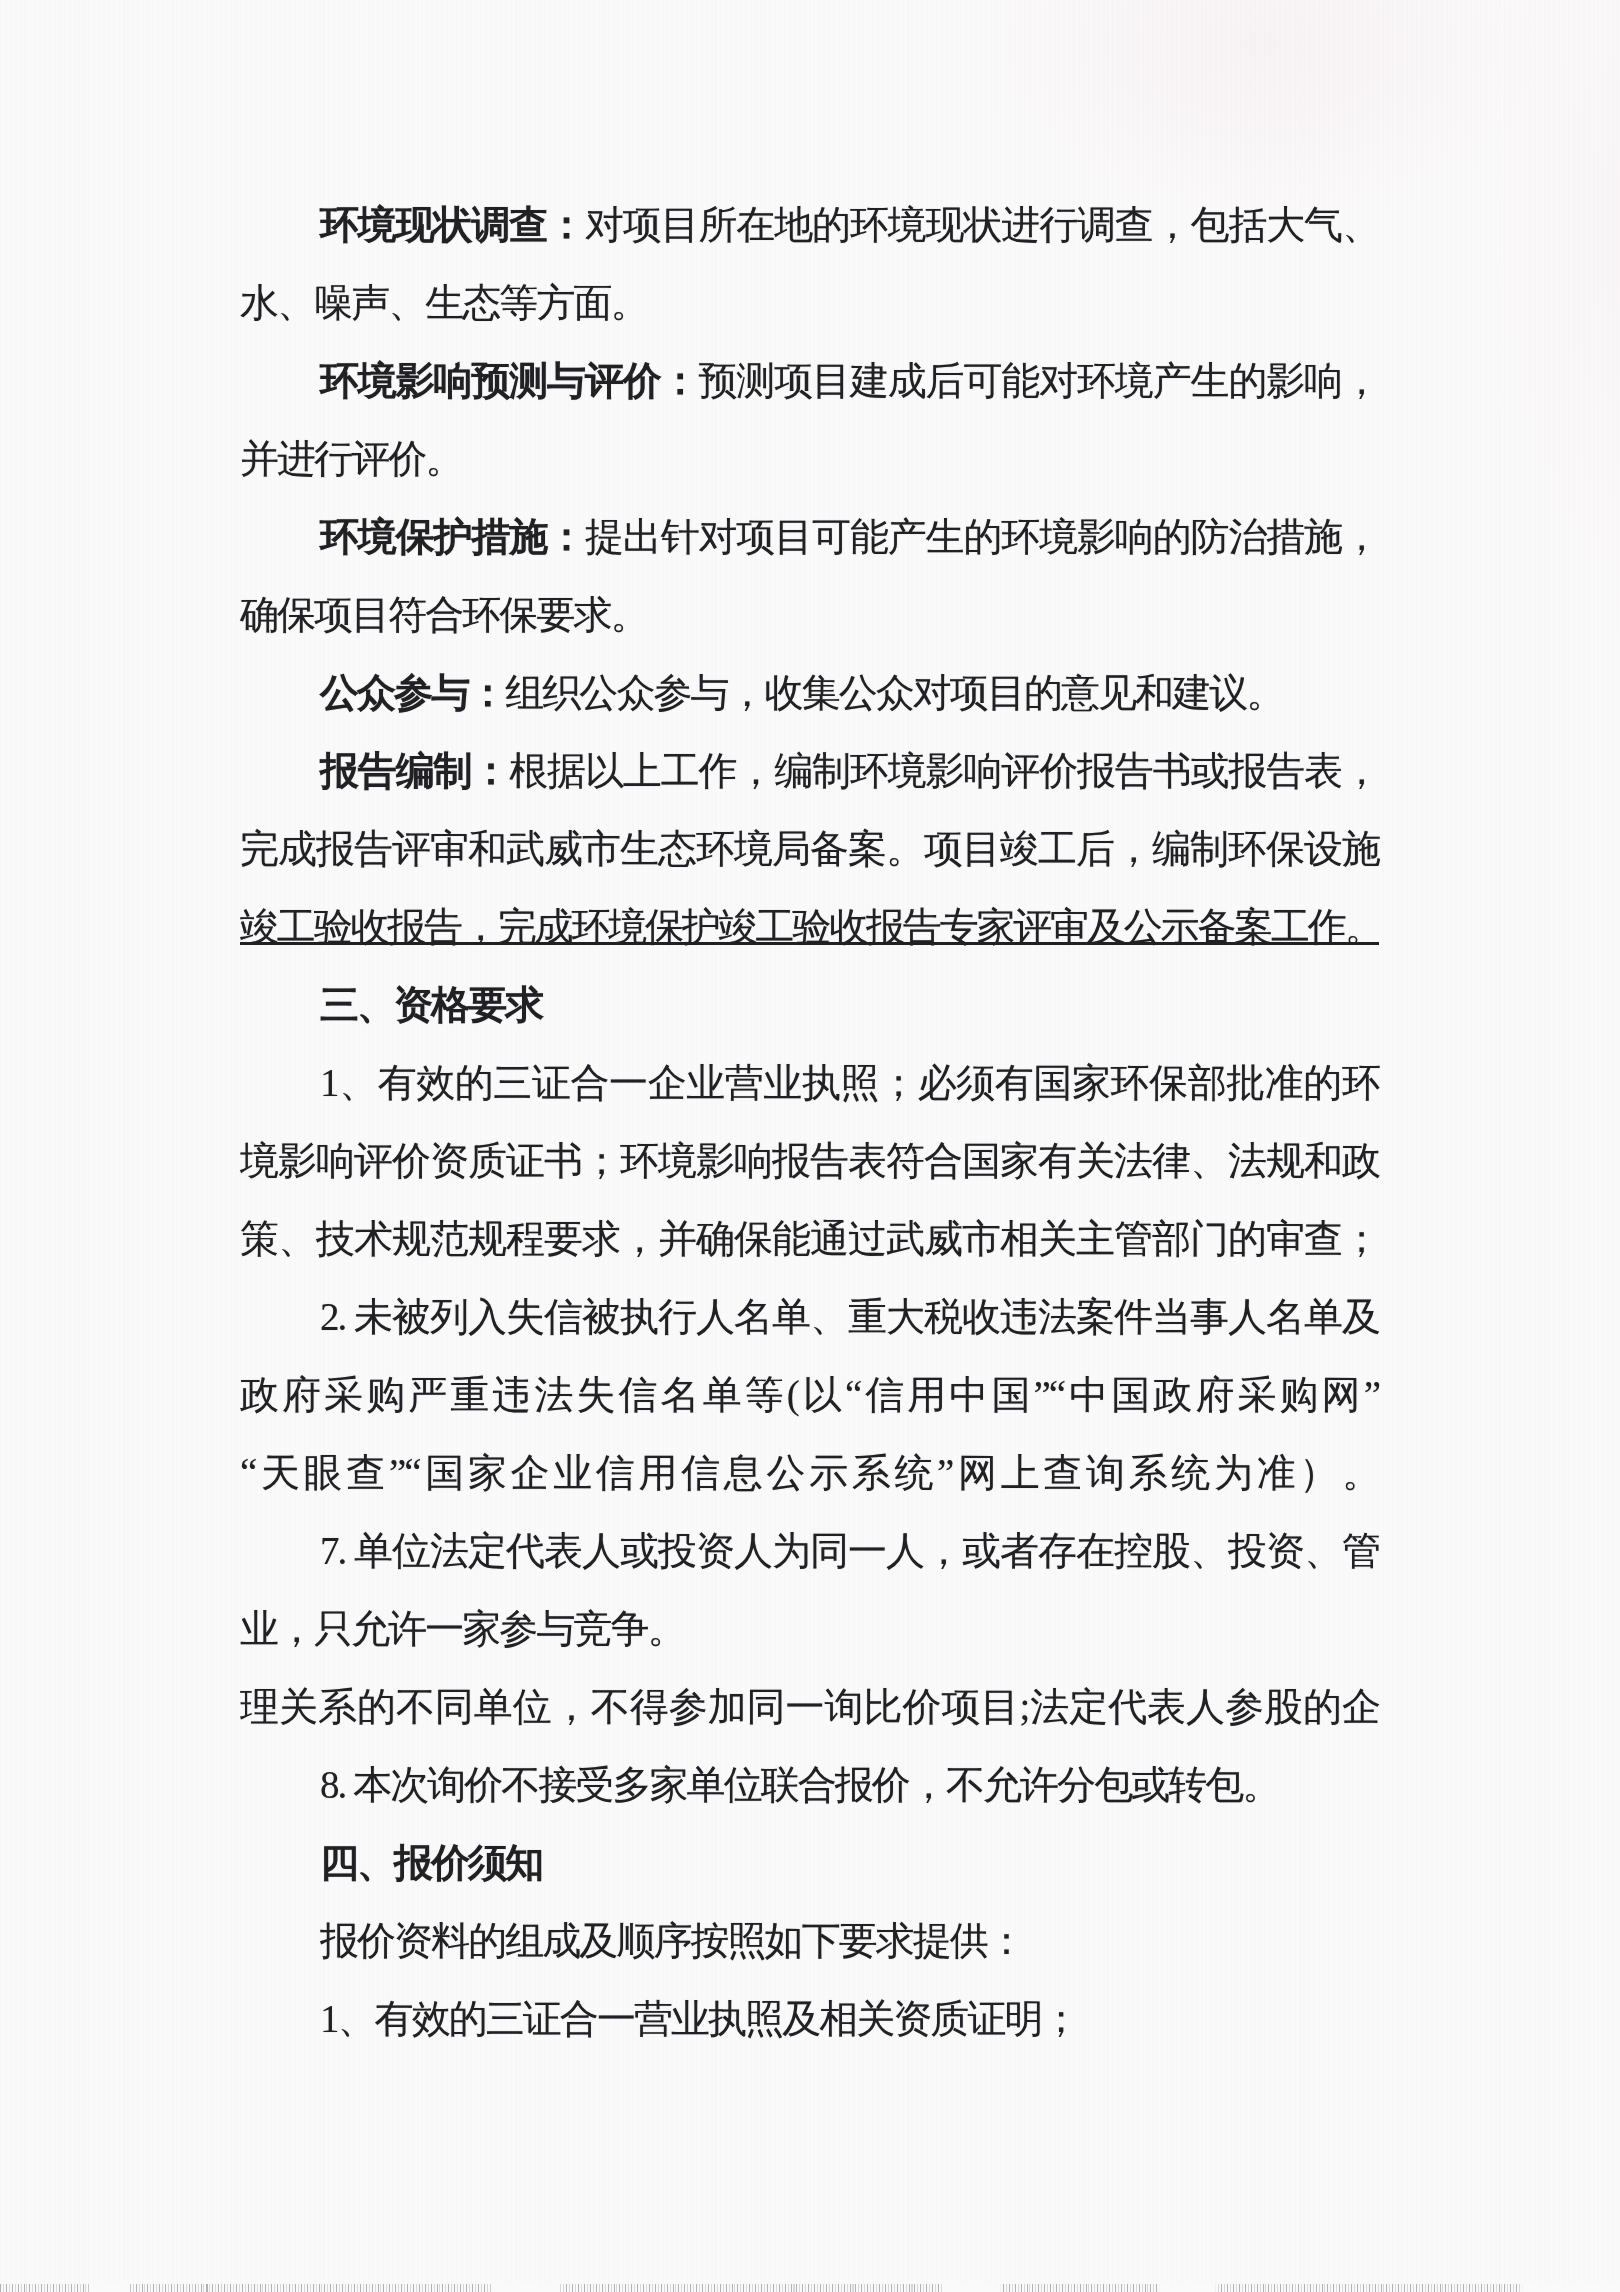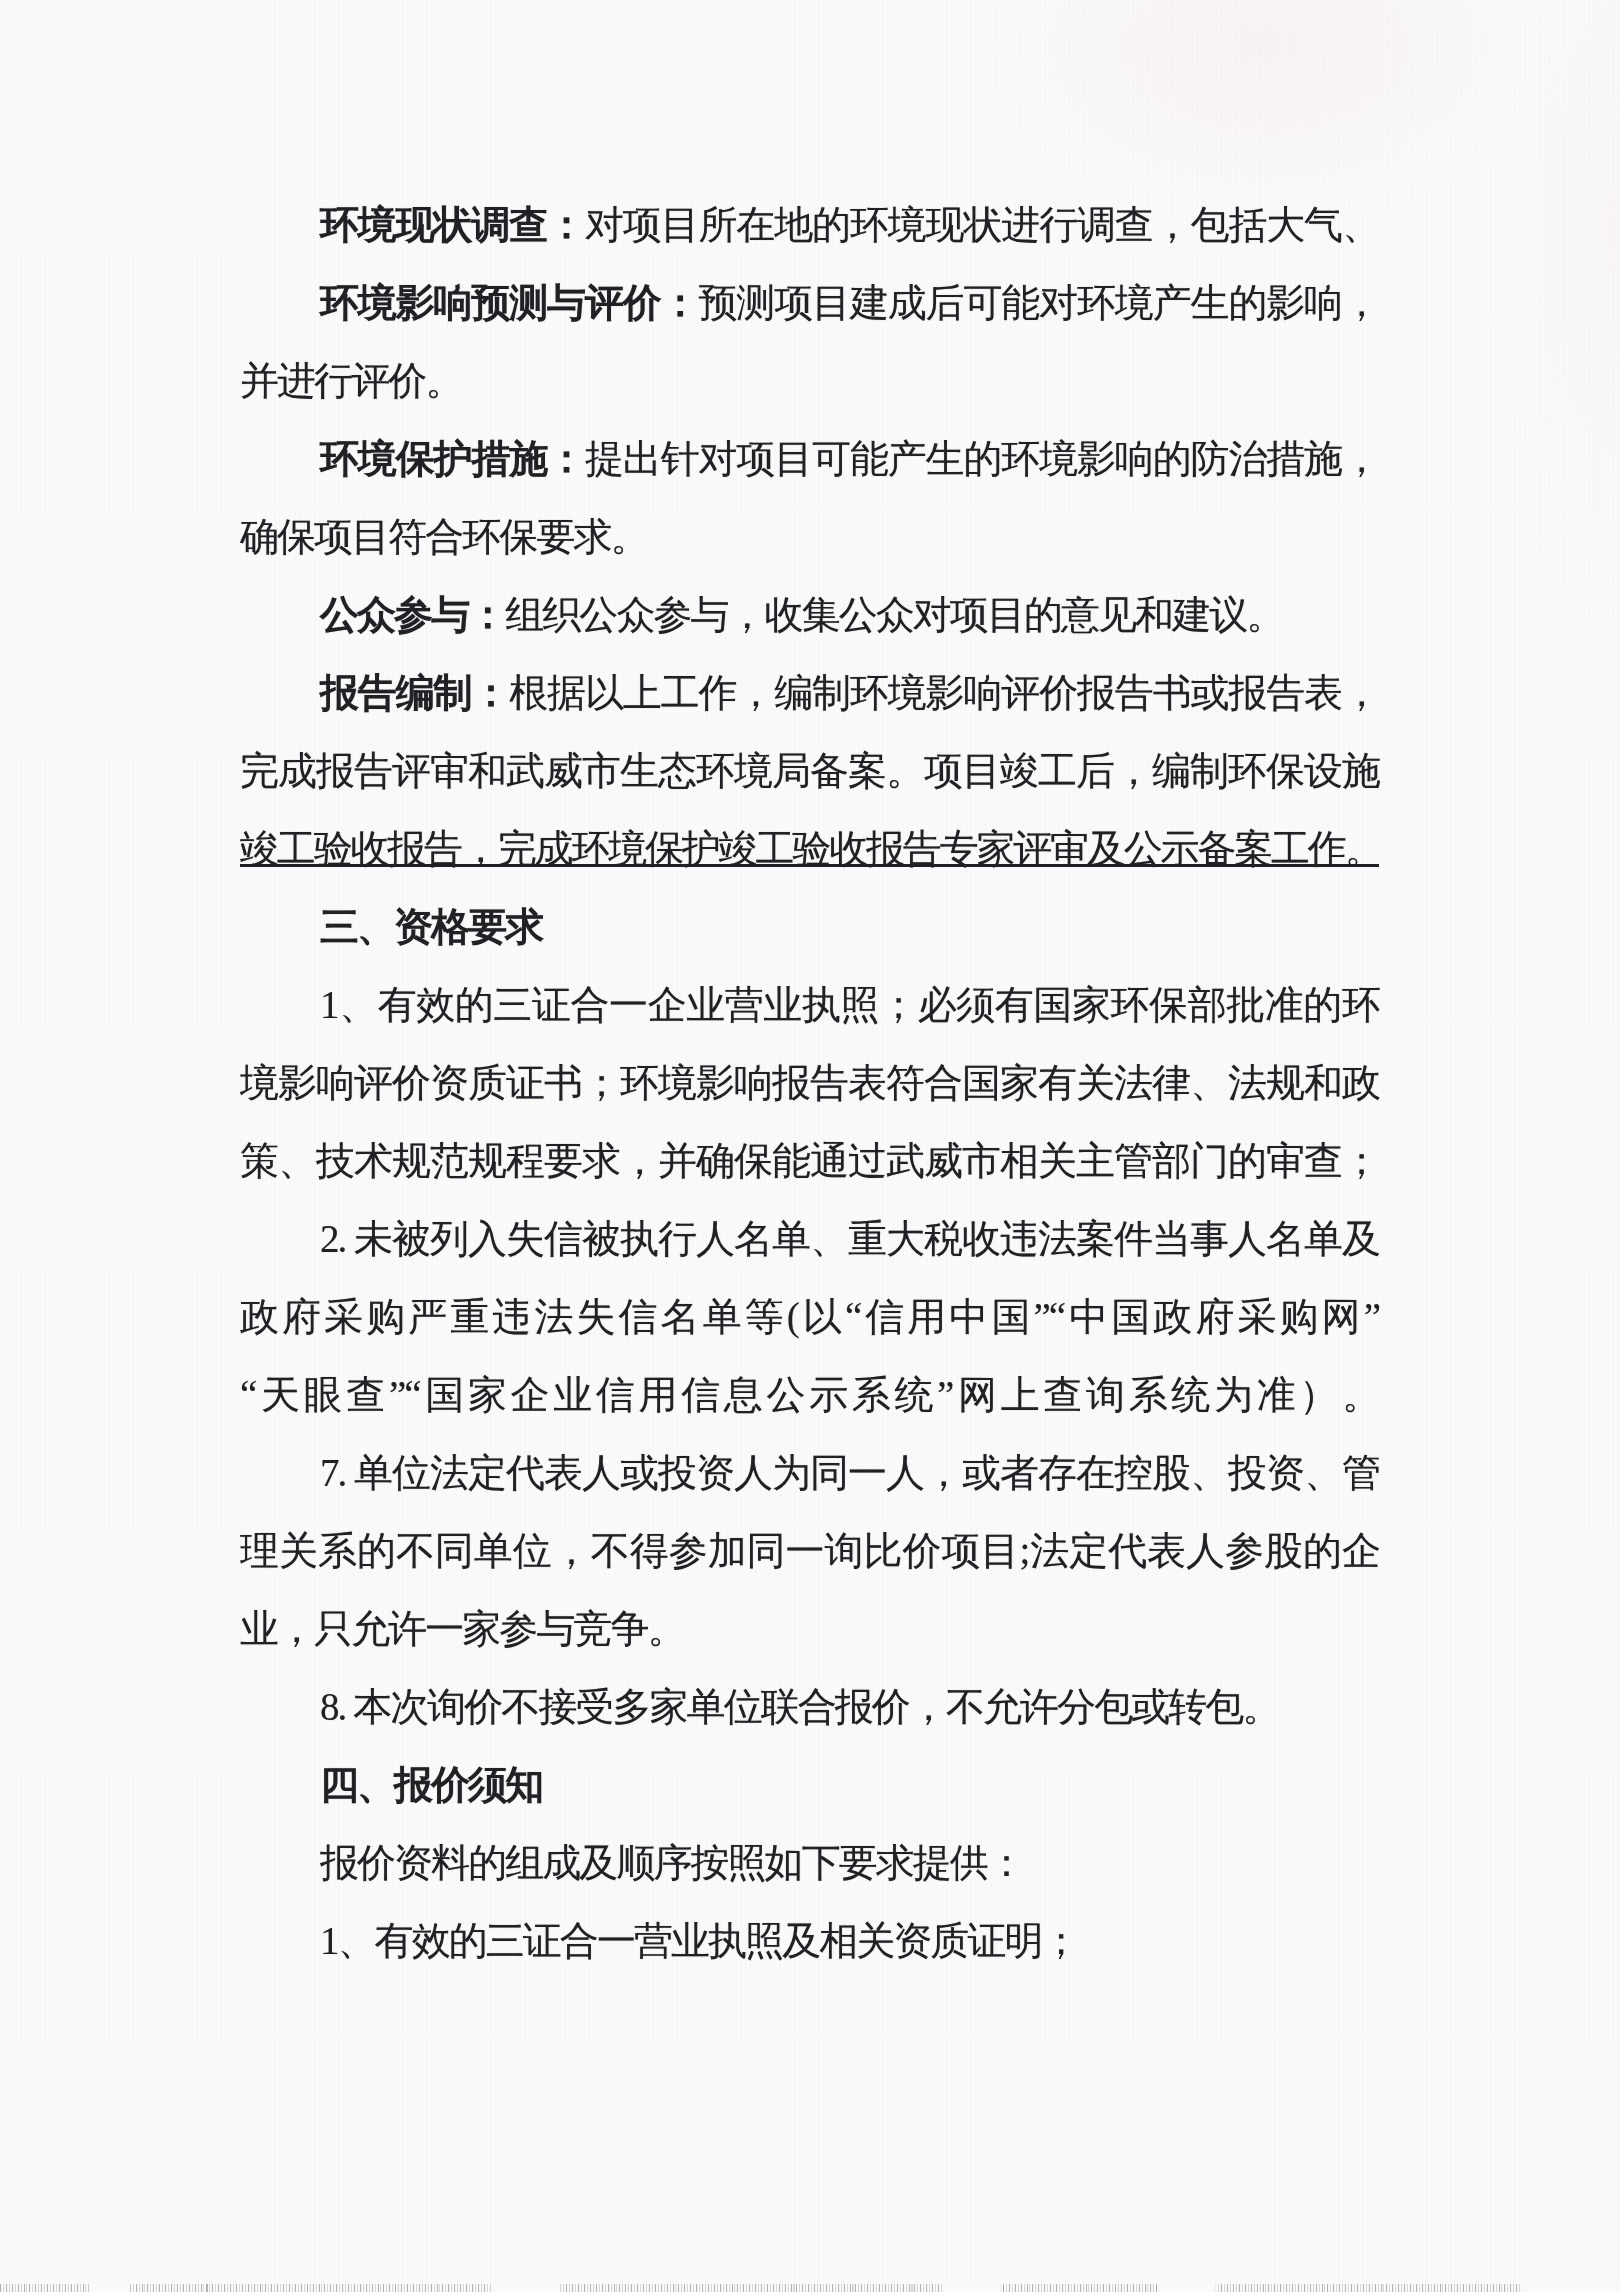--- a/index.html
+++ b/index.html
@@ -69,38 +69,39 @@
   .line.indent { padding-left: 80px; }
   .line.tight { letter-spacing: -0.12em; text-decoration: underline; }
   .b { font-weight: 700; }
 </style>
 </head>
 <body>
 
 <div class="page">
   <div class="textblock">
     <div class="line indent fill"><span class="b">环境现状调查：</span><span>对项目所在地的环境现状进行调查，包括大气、</span></div>
+    <div class="line"><span class="b"></span><span>水、噪声、生态等方面。</span></div>
     <div class="line indent fill"><span class="b">环境影响预测与评价：</span><span>预测项目建成后可能对环境产生的影响，</span></div>
     <div class="line"><span class="b"></span><span>并进行评价。</span></div>
     <div class="line indent fill"><span class="b">环境保护措施：</span><span>提出针对项目可能产生的环境影响的防治措施，</span></div>
     <div class="line"><span class="b"></span><span>确保项目符合环保要求。</span></div>
     <div class="line indent"><span class="b">公众参与：</span><span>组织公众参与，收集公众对项目的意见和建议。</span></div>
     <div class="line indent fill"><span class="b">报告编制：</span><span>根据以上工作，编制环境影响评价报告书或报告表，</span></div>
     <div class="line fill"><span class="b"></span><span>完成报告评审和武威市生态环境局备案。项目竣工后，编制环保设施</span></div>
     <div class="line fill tight"><span class="b"></span><span>竣工验收报告，完成环境保护竣工验收报告专家评审及公示备案工作。</span></div>
     <div class="line indent"><span class="b">三、资格要求</span><span></span></div>
     <div class="line indent fill"><span class="b"></span><span>1、有效的三证合一企业营业执照；必须有国家环保部批准的环</span></div>
     <div class="line fill"><span class="b"></span><span>境影响评价资质证书；环境影响报告表符合国家有关法律、法规和政</span></div>
     <div class="line fill"><span class="b"></span><span>策、技术规范规程要求，并确保能通过武威市相关主管部门的审查；</span></div>
     <div class="line indent fill"><span class="b"></span><span>2. 未被列入失信被执行人名单、重大税收违法案件当事人名单及</span></div>
     <div class="line fill"><span class="b"></span><span>政府采购严重违法失信名单等(以“信用中国”“中国政府采购网”</span></div>
     <div class="line fill"><span class="b"></span><span>“天眼查”“国家企业信用信息公示系统”网上查询系统为准）。</span></div>
     <div class="line indent fill"><span class="b"></span><span>7. 单位法定代表人或投资人为同一人，或者存在控股、投资、管</span></div>
+    <div class="line"><span class="b"></span><span>业，只允许一家参与竞争。</span></div>
     <div class="line fill"><span class="b"></span><span>理关系的不同单位，不得参加同一询比价项目;法定代表人参股的企</span></div>
-    <div class="line"><span class="b"></span><span>业，只允许一家参与竞争。</span></div>
     <div class="line indent"><span class="b"></span><span>8. 本次询价不接受多家单位联合报价，不允许分包或转包。</span></div>
     <div class="line indent"><span class="b">四、报价须知</span><span></span></div>
     <div class="line indent"><span class="b"></span><span>报价资料的组成及顺序按照如下要求提供：</span></div>
     <div class="line indent"><span class="b"></span><span>1、有效的三证合一营业执照及相关资质证明；</span></div>
   </div>
   <div class="scan-edge"></div>
 </div>
 
 
 </body></html>

